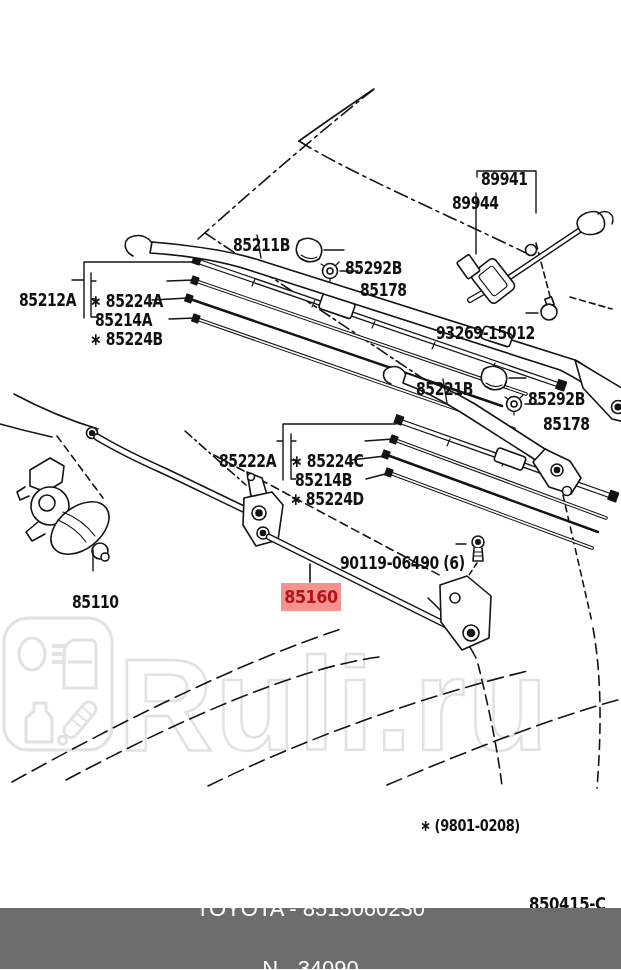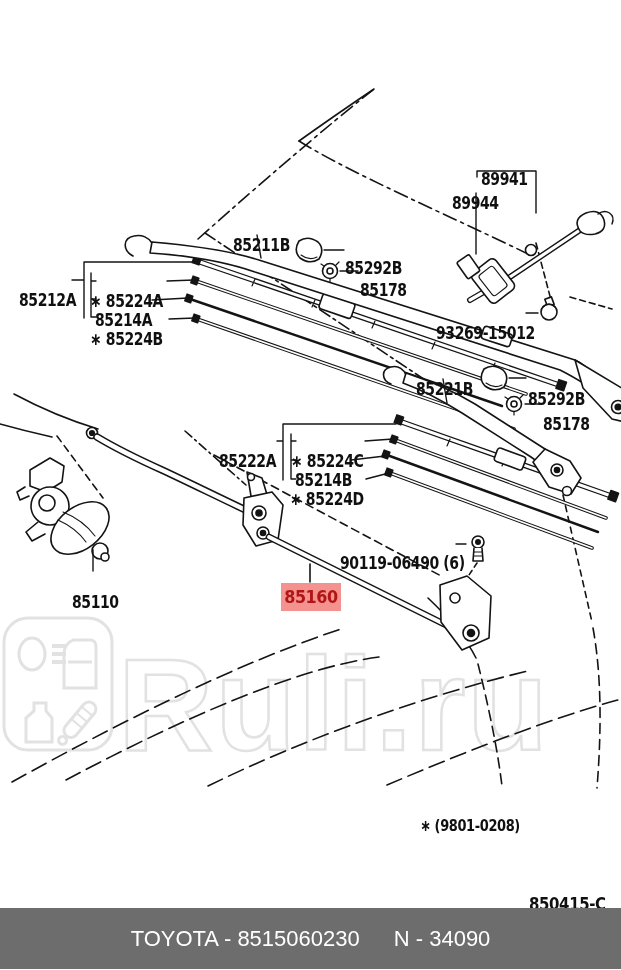--- a/index.html
+++ b/index.html
@@ -10,21 +10,21 @@
   .labels-layer{position:absolute;left:0;top:0;width:621px;height:888px;z-index:3;margin-top:18px;}
   .part-label{position:absolute;font-family:"DejaVu Sans",sans-serif;font-weight:bold;
               font-size:14px;letter-spacing:-0.4px;color:#101010;white-space:nowrap;
               transform:scaleY(1.22);transform-origin:left top;}
   .highlight-label{position:absolute;left:281px;top:583px;width:60px;height:25px;z-index:4;
               display:flex;align-items:center;justify-content:center;
               font-family:"DejaVu Sans",sans-serif;font-weight:bold;font-size:16px;
               letter-spacing:-0.4px;transform:scaleY(1.12);transform-origin:left top;}
   .footer{position:absolute;left:0;top:908px;width:621px;height:61px;z-index:5;
           display:flex;align-items:center;justify-content:center;gap:34px;
-          font-family:"Liberation Sans",sans-serif;font-size:22px;color:#ffffff;}
+          font-family:"Liberation Sans",sans-serif;font-size:22px;color:#ffffff;flex-direction:column;}
   .footer span{white-space:nowrap;}
 </style>
 </head>
 <body>
 
 <div class="stage">
 
   <svg class="bg-svg" width="621" height="908" viewBox="0 0 621 908">
     <g fill="none" stroke="#e2e2e2" stroke-width="3">
       <rect x="4" y="618" width="108" height="132" rx="24"></rect>

